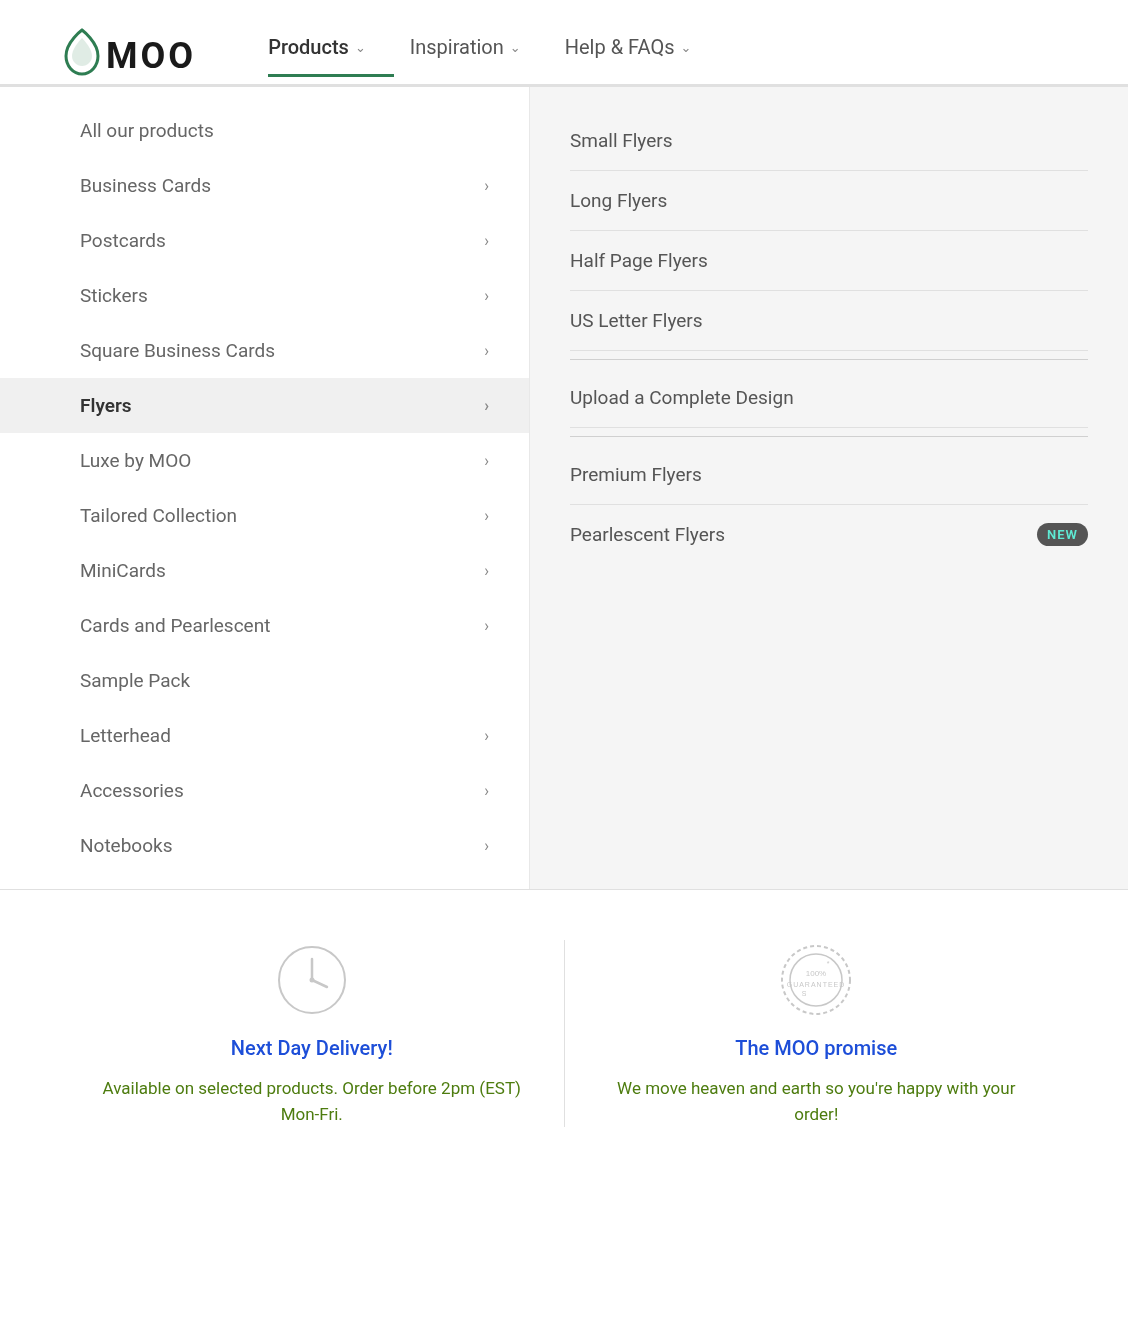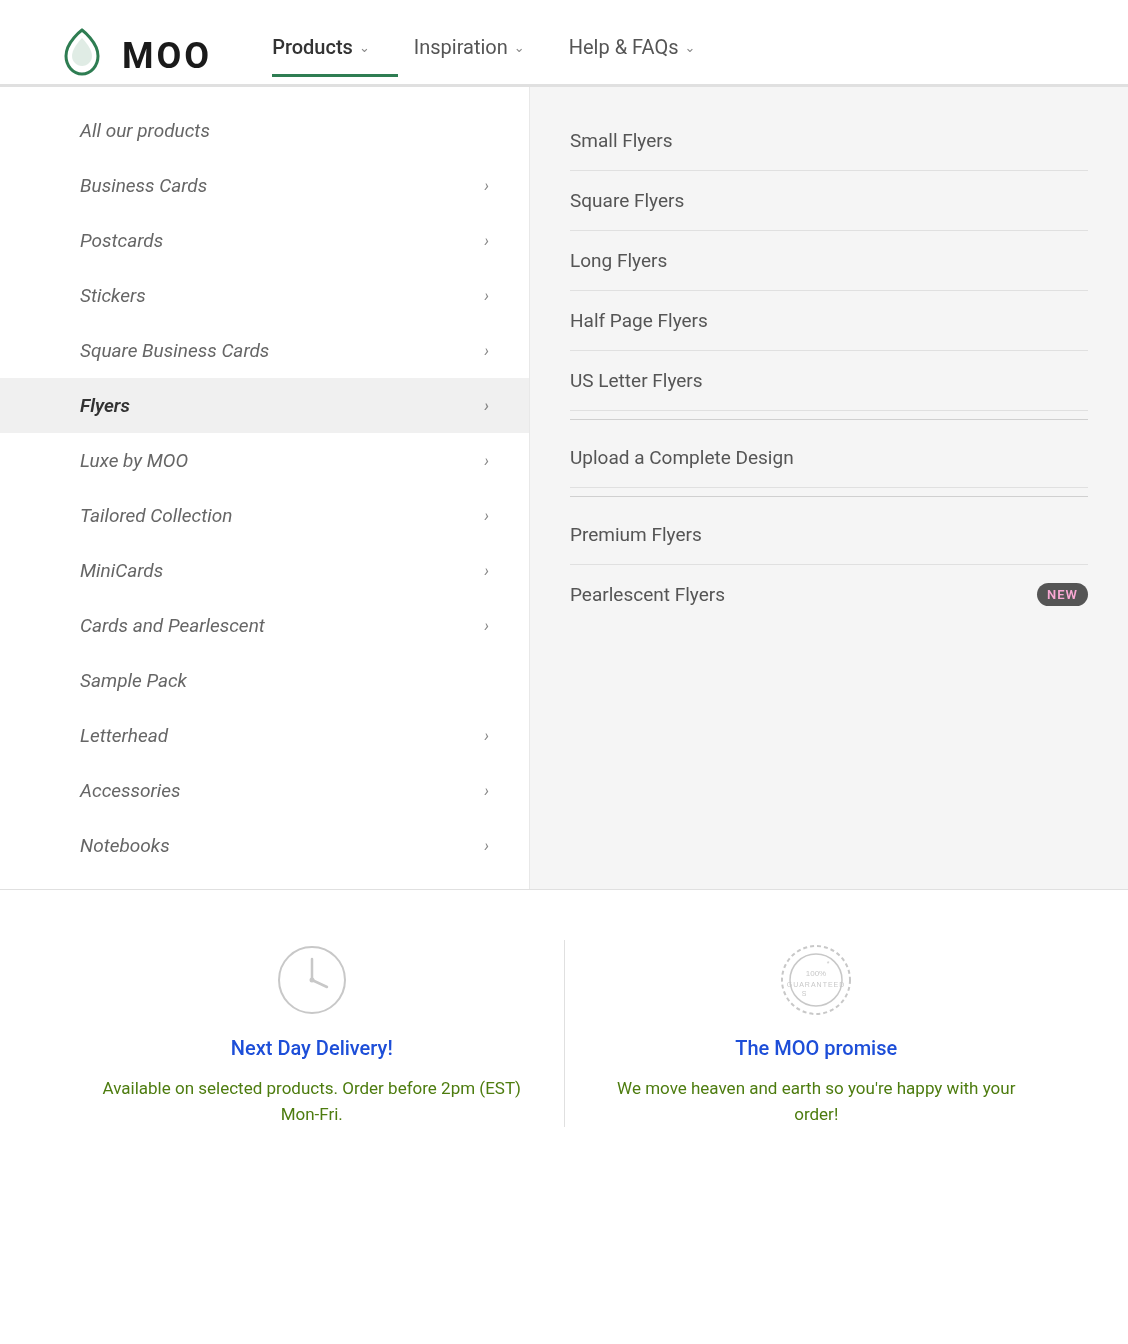--- a/index.html
+++ b/index.html
@@ -15,41 +15,42 @@
     .header {
       display: flex;
       align-items: center;
       padding: 28px 60px 0 60px;
       background: #fff;
     }
 
     .logo-area {
       display: flex;
       align-items: center;
-      gap: 18px;
+      gap: 2px;
       margin-right: 60px;
     }
 
     .logo-icon svg {
       width: 44px;
       height: 52px;
     }
 
     .logo-text {
       font-size: 36px;
       font-weight: 700;
       color: #1a1a1a;
       letter-spacing: 3px;
     }
 
     
     .nav {
       display: flex;
       align-items: center;
       gap: 0;
+      margin-left: 12px;
     }
 
     .nav-item {
       padding: 0 28px 18px 0;
       font-size: 20px;
       color: #555;
       cursor: pointer;
       display: flex;
       align-items: center;
       gap: 6px;
@@ -98,21 +99,20 @@
       background: #fff;
       border-top: 2px solid #e0e0e0;
     }
 
     
     .left-panel {
       width: 530px;
       background: #fff;
       padding: 16px 0;
       border-right: 1px solid #e8e8e8;
-      font-style: italic;
     }
 
     .left-item {
       display: flex;
       align-items: center;
       justify-content: space-between;
       padding: 16px 40px 16px 80px;
       font-size: 19px;
       color: #666;
       cursor: pointer;
@@ -158,21 +158,21 @@
     }
 
     .right-section-divider {
       border: none;
       border-top: 1px solid #d0d0d0;
       margin: 8px 0;
     }
 
     .new-badge {
       background: #555;
-      color: #f9a8d4;
+      color: #5eead4;
       font-size: 13px;
       font-weight: 600;
       padding: 4px 10px;
       border-radius: 14px;
       letter-spacing: 1px;
     }
 
     
     .bottom-section {
       background: #fff;
@@ -333,23 +333,20 @@
       <span>Notebooks</span>
       <span class="chevron-right">›</span>
     </div>
 
   </div>
 
   <div class="right-panel">
 
     <div class="right-item">
       <span>Small Flyers</span>
-    </div>
-    <div class="right-item">
-      <span>Square Flyers</span>
     </div>
     <div class="right-item">
       <span>Long Flyers</span>
     </div>
     <div class="right-item">
       <span>Half Page Flyers</span>
     </div>
     <div class="right-item">
       <span>US Letter Flyers</span>
     </div>

